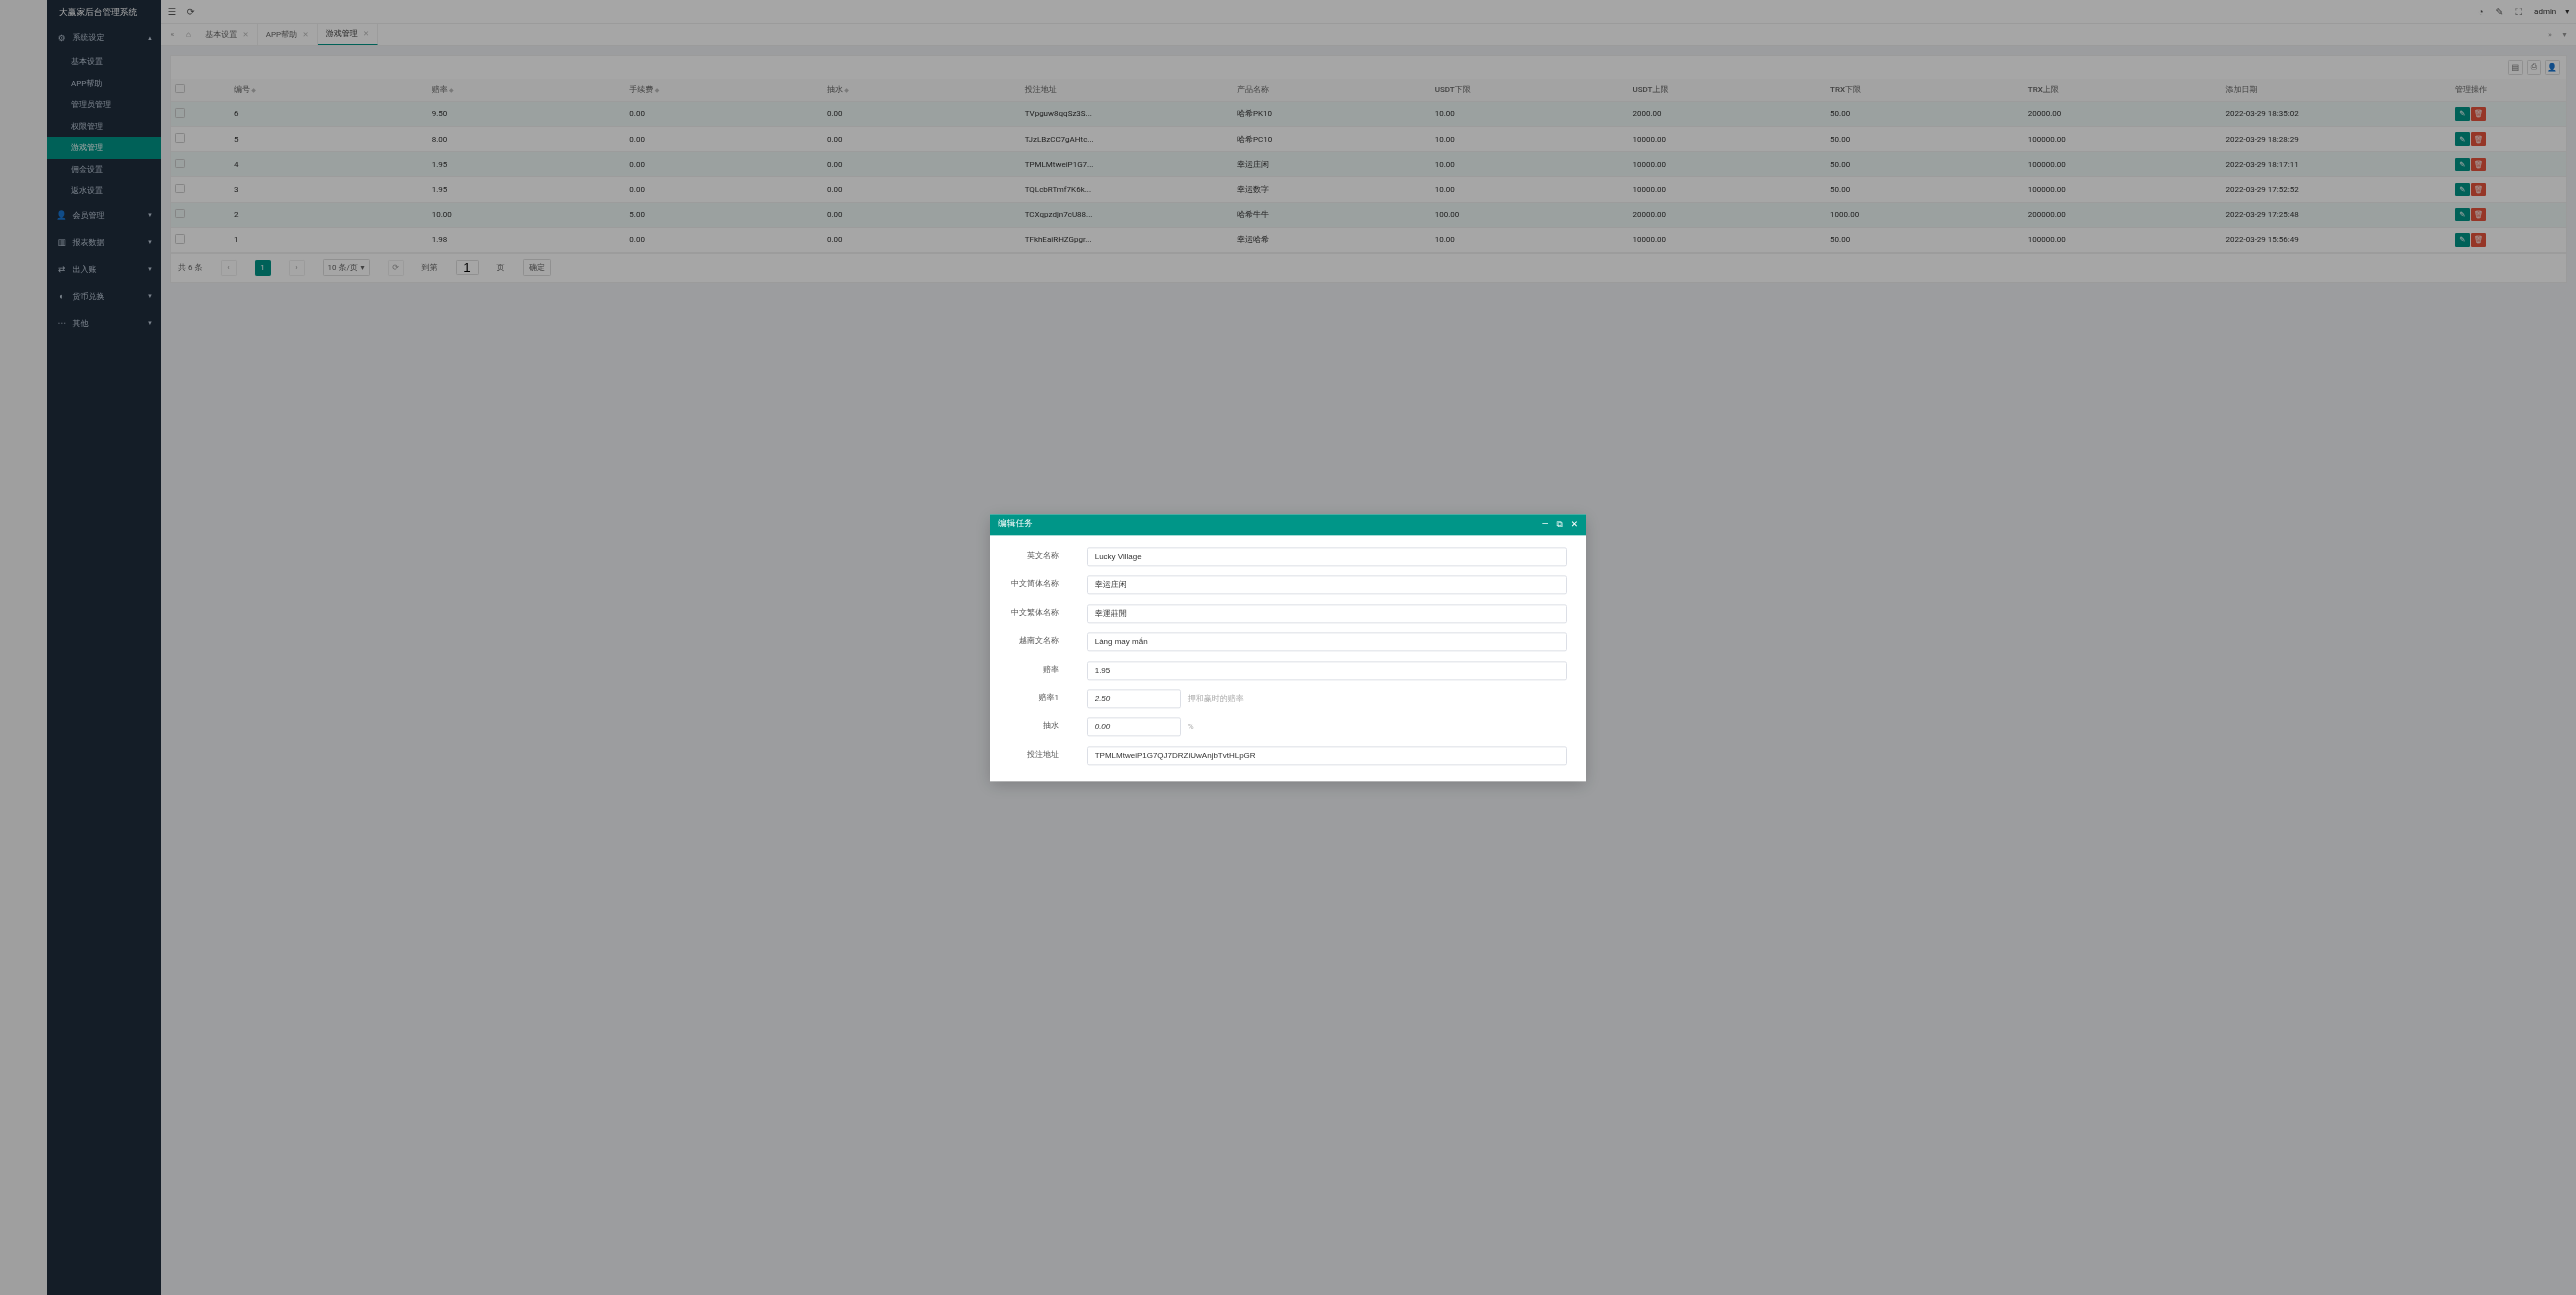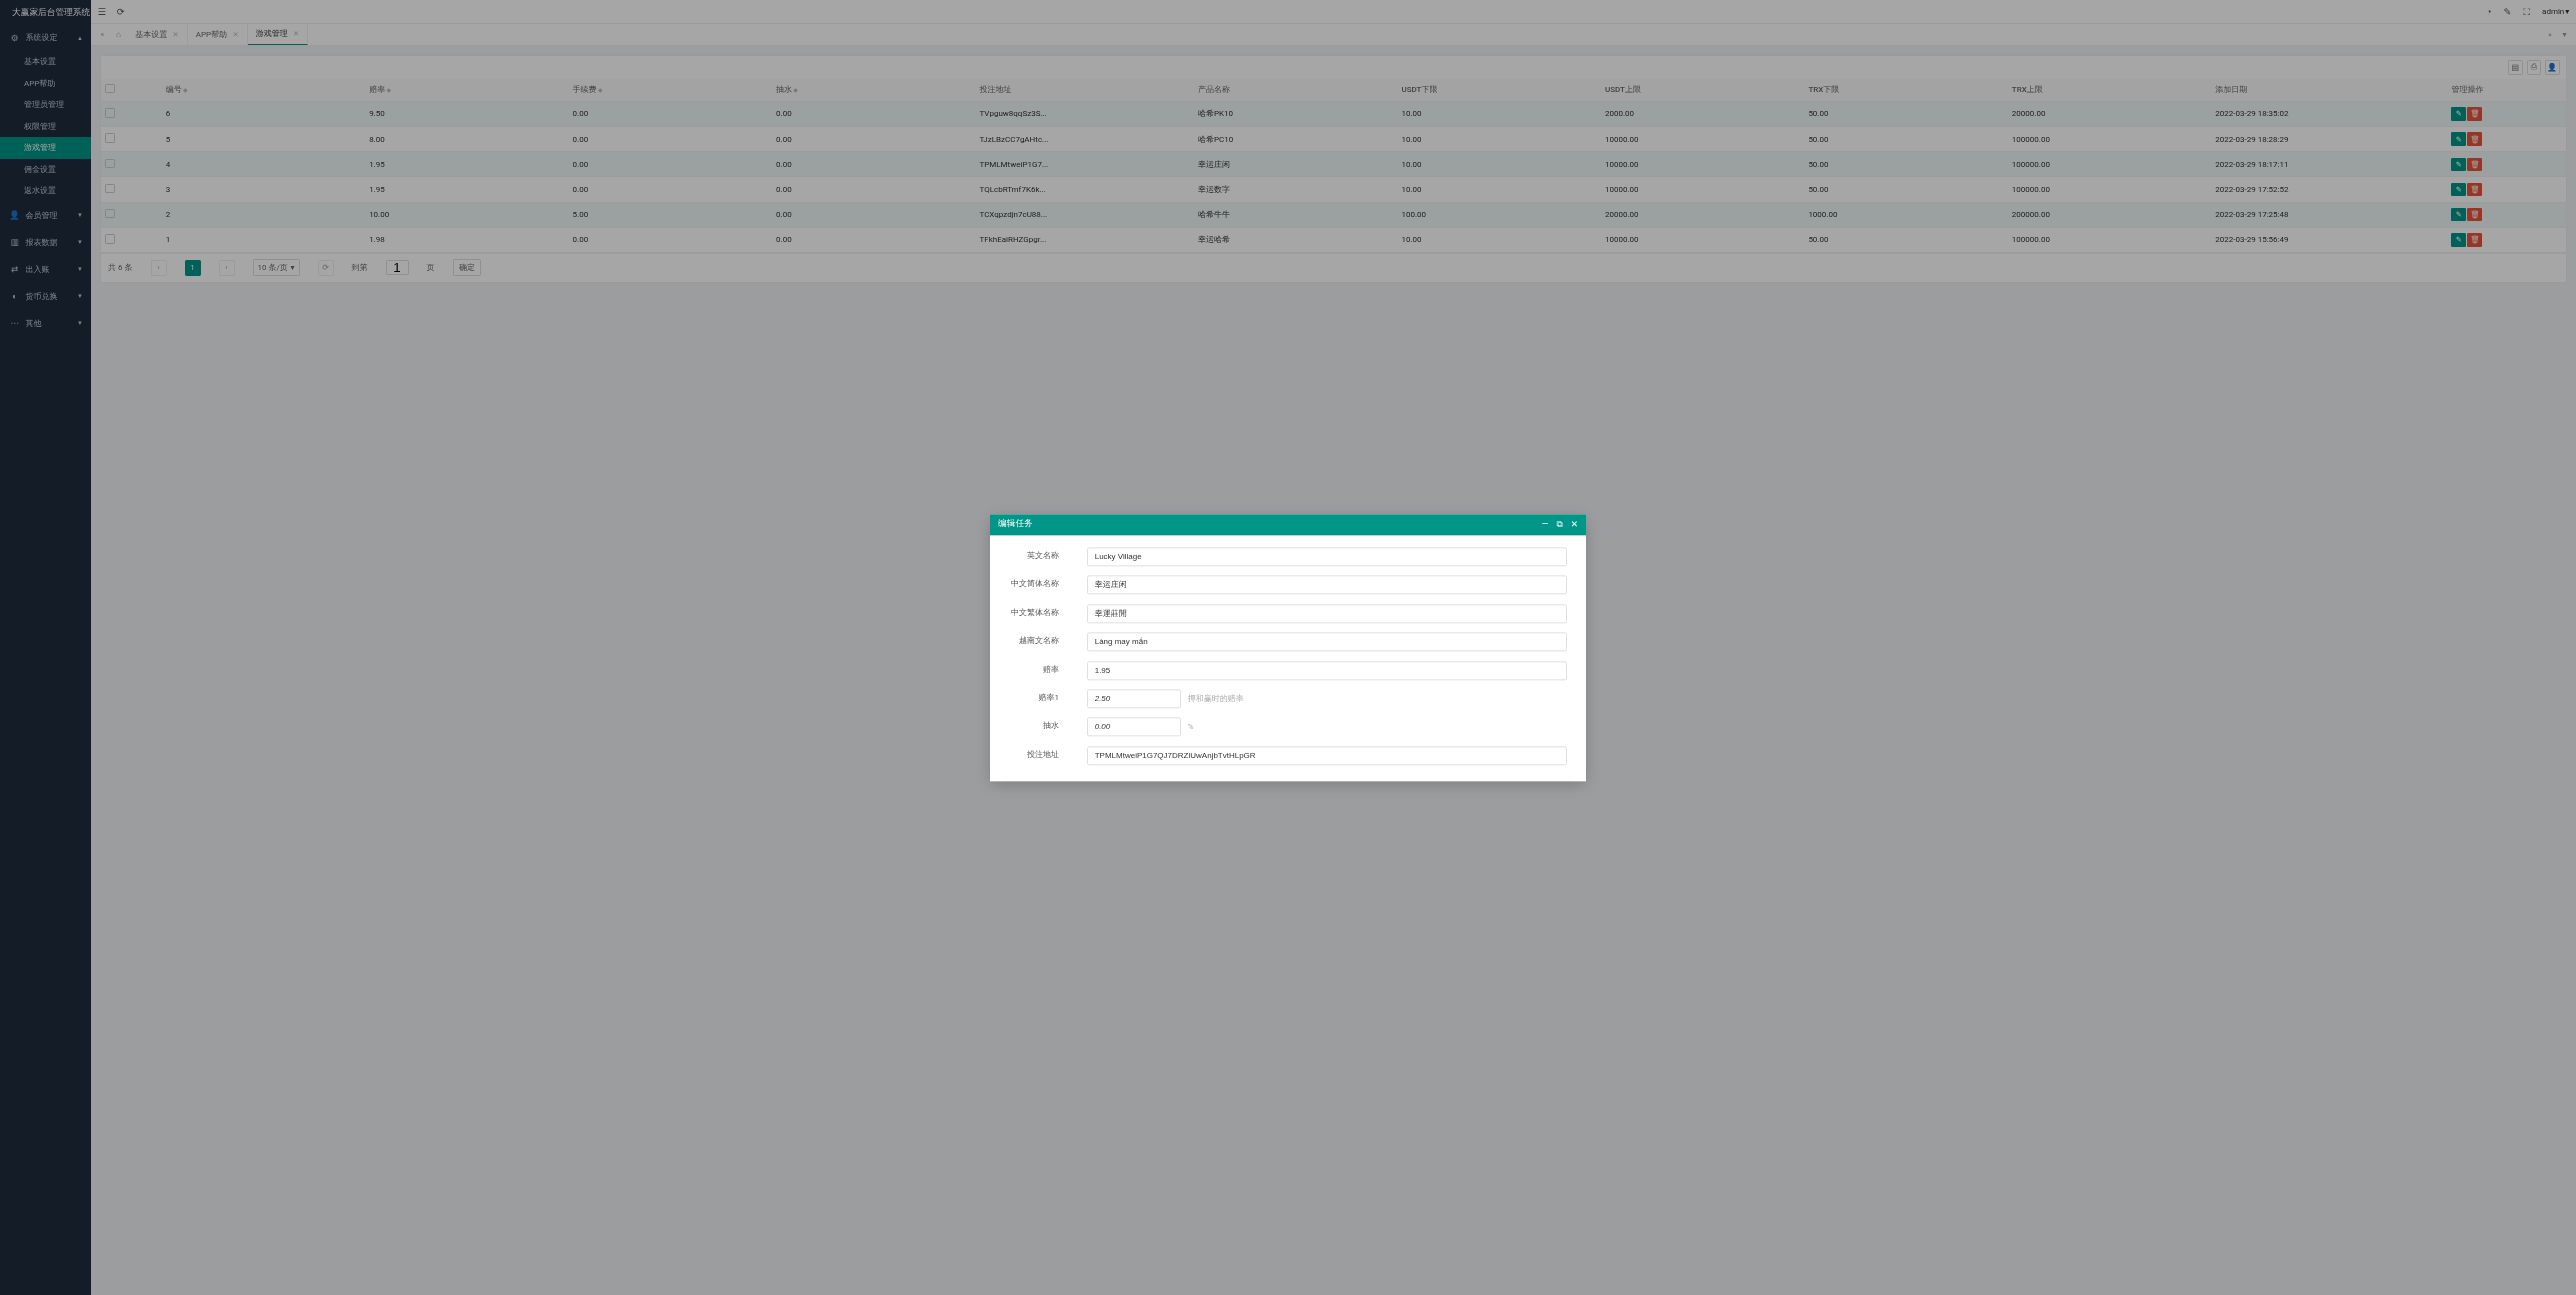--- a/index.html
+++ b/index.html
@@ -1,36 +1,36 @@
 <!DOCTYPE html>
 <html style="font-size:10.7px"><head>
 <meta charset="utf-8">
 <style>
 * { margin:0; padding:0; box-sizing:border-box; }
 body { font-family:-apple-system,BlinkMacSystemFont,"Segoe UI",Roboto,"PingFang SC","Microsoft YaHei",sans-serif; font-size:8px; color:#333; background:#f5f5f5; overflow:hidden; }
 .app { display:flex; height:100vh; width:100vw; }
 
 
-.sidebar { width:91px; background:#1f2d3d; color:#bfcbd9; flex-shrink:0; display:flex; flex-direction:column; }
+.sidebar { width:114px; background:#1f2d3d; color:#bfcbd9; flex-shrink:0; display:flex; flex-direction:column;margin-left:47px; }
 .sidebar-logo { height:24px; line-height:24px; padding-left:12px; color:#fff; font-size:8.7px; background:#1f2d3d; }
 .sidebar-menu { flex:1; overflow-y:auto; }
 .menu-item { display:flex; align-items:center; height:27px; padding:0 9.4px; cursor:pointer; color:#bfcbd9; position:relative; }
 .menu-item.active { background:#009688; color:#fff; }
 .menu-item.sub { padding-left:24px; height:21.5px; font-size:8px; }
 .menu-item .micon { width:10.7px; text-align:center; margin-right:5.4px; font-size:8.7px; }
 .menu-item .mlabel { flex:1; }
 .menu-item .arrow { font-size:6.7px; }
 
 
 .main { flex:1; display:flex; flex-direction:column; background:#fff; min-width:0; }
 .topbar { height:24px; display:flex; align-items:center; border-bottom:0.7px solid #eee; padding:0 6.7px; }
 .topbar-left { display:flex; align-items:center; gap:10.7px; }
 .ticon { cursor:pointer; color:#555; font-size:9.4px; }
 .topbar-right { margin-left:auto; display:flex; align-items:center; gap:12px; }
-.user-drop { display:flex; align-items:center; gap:1px; cursor:pointer; }
+.user-drop { display:flex; align-items:center; gap:9px; cursor:pointer; }
 
 
 .tabbar { height:21.5px; display:flex; align-items:center; border-bottom:0.7px solid #eee; padding:0 4px; background:#fff; }
 .tab-nav { width:14.8px; text-align:center; cursor:pointer; color:#999; }
 .tab-home { width:17.4px; text-align:center; color:#999; cursor:pointer; }
 .tab { display:flex; align-items:center; height:21px; padding:0 8px; border-right:0.7px solid #f0f0f0; cursor:pointer; color:#666; gap:5.4px; }
 .tab.active { border-bottom:1.3px solid #009688; color:#333; }
 .tab .close { color:#bbb; font-size:7.4px; }
 
 

